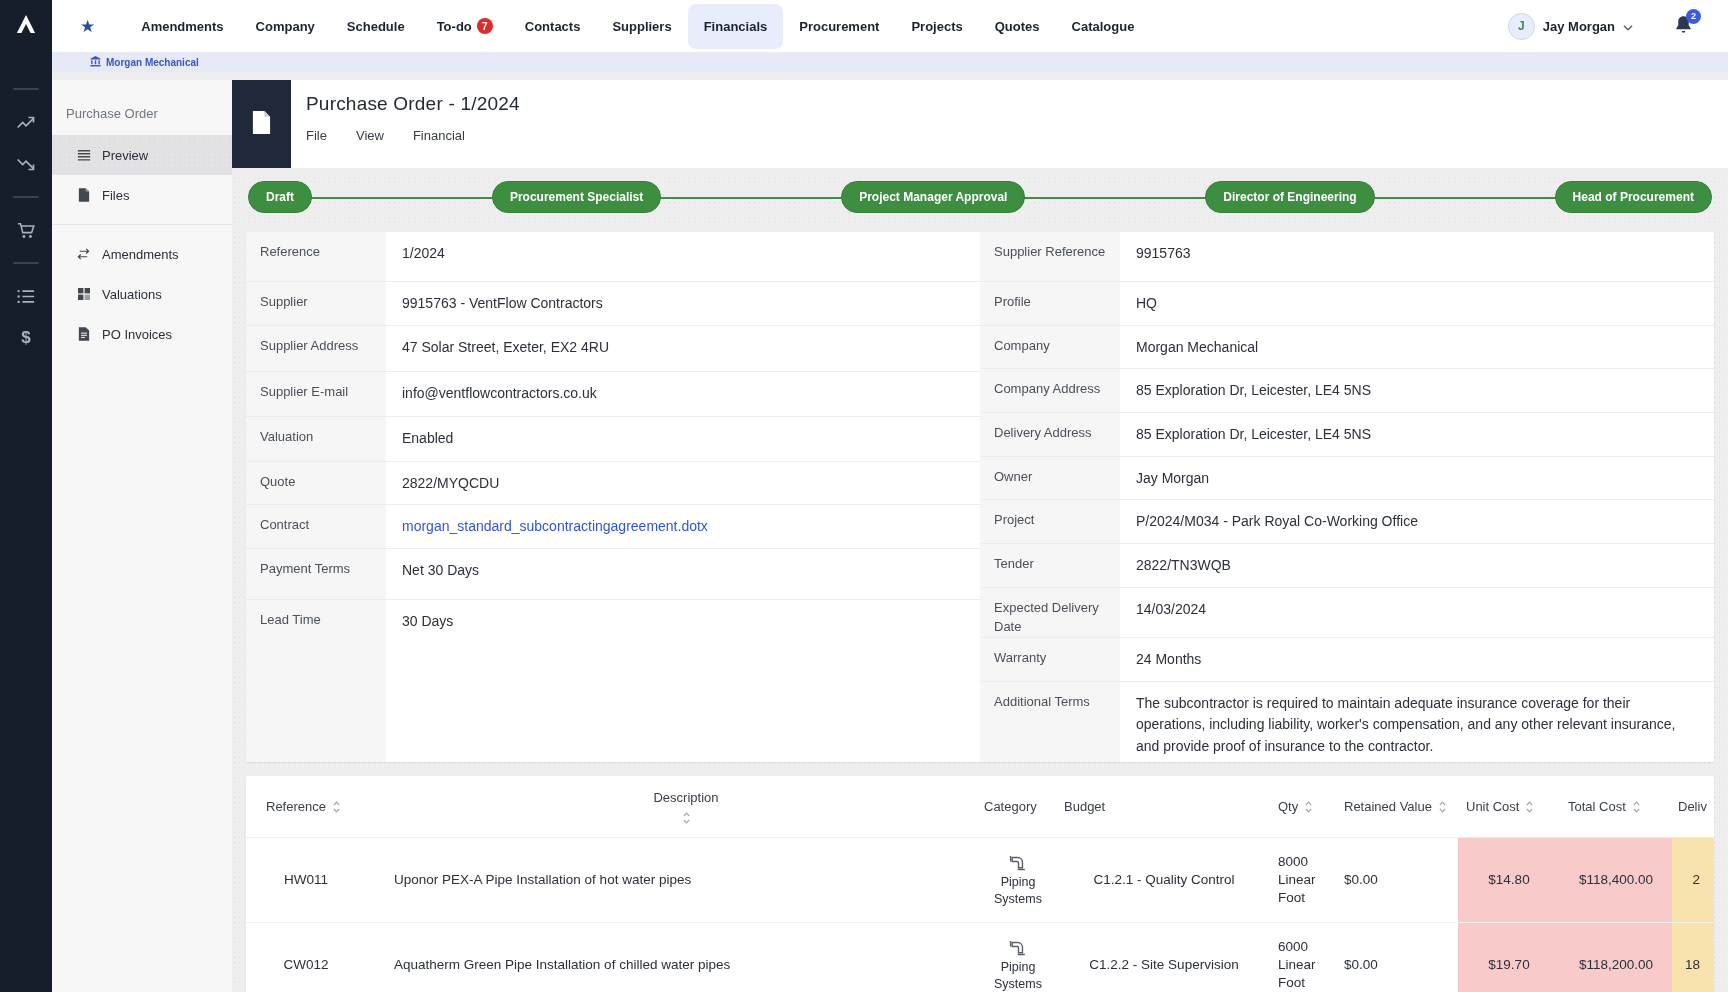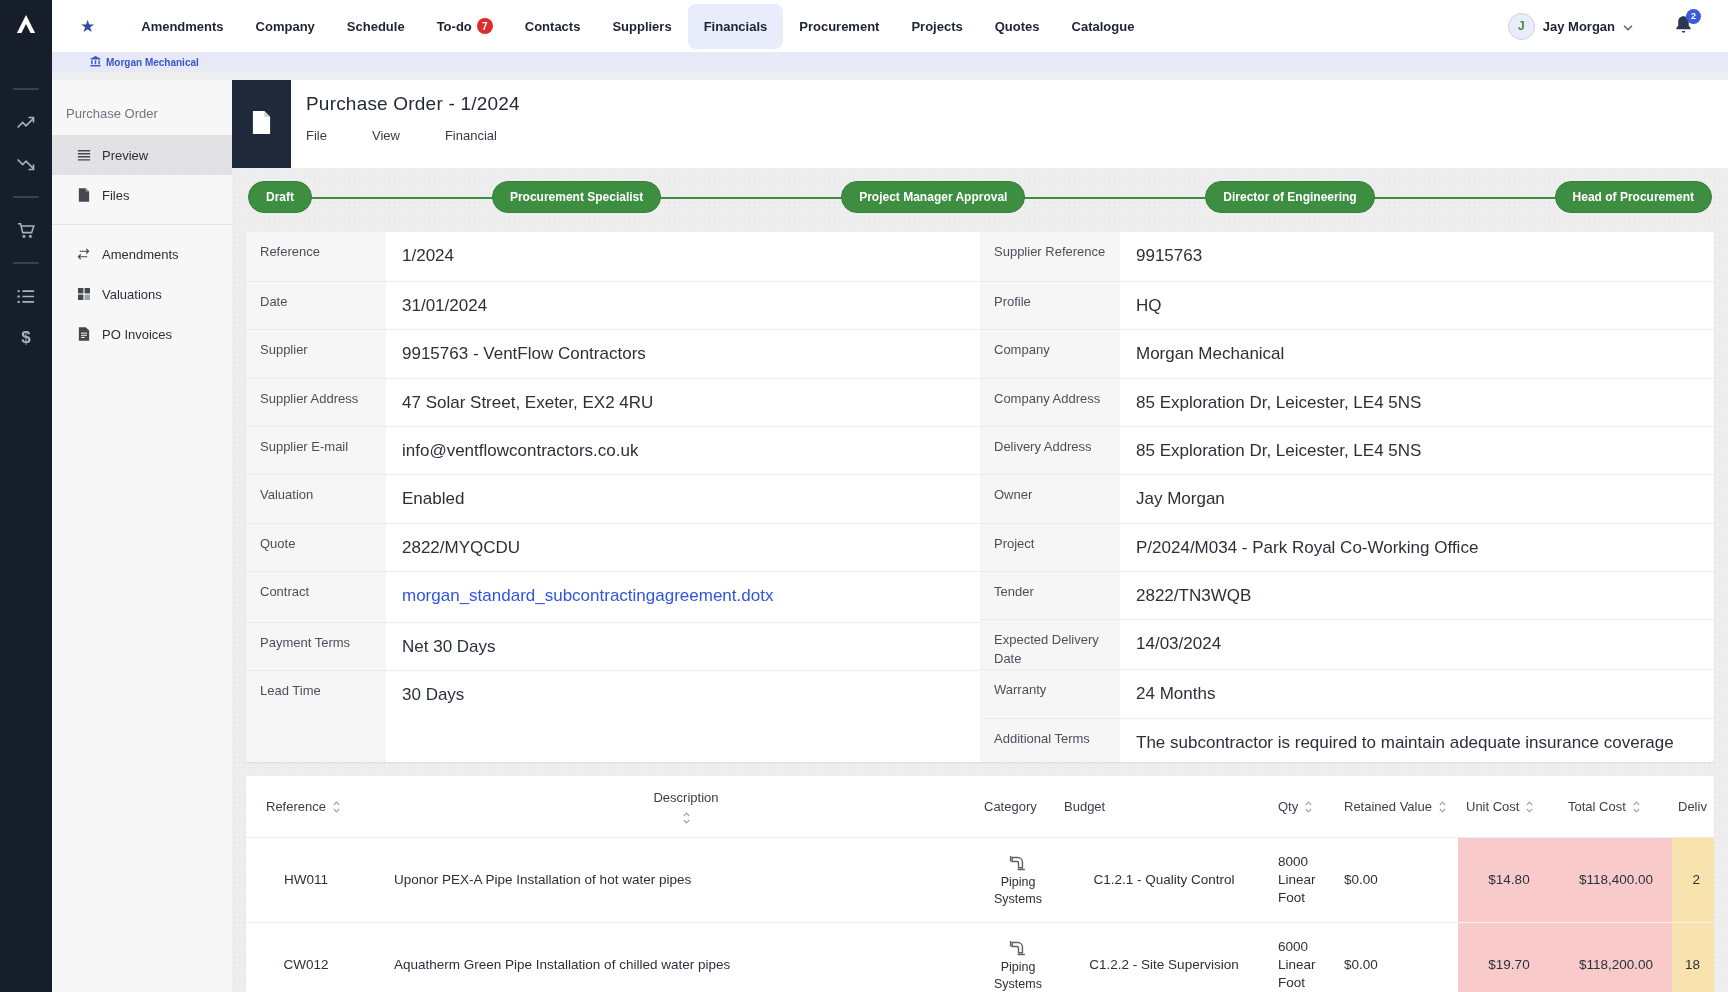--- a/index.html
+++ b/index.html
@@ -37,38 +37,38 @@
   .sb-ic { width:15px; display:flex; justify-content:center; }
   .sb-div { height:1px; background:#e5e5e7; margin:9px 0; }
 
   
   .main { flex:1; min-width:0; display:flex; flex-direction:column; background:#eeeeef;
     background-image:radial-gradient(#e2e2e4 0.8px, transparent 0.8px); background-size:5px 5px; }
   .dochead { height:88px; background:#fff; display:flex; }
   .docsq { width:59px; flex:0 0 59px; background:#20293a; display:flex; align-items:center; justify-content:center; }
   .dochead-text { padding:13px 0 0 15px; }
   .doctitle { font-size:19px; font-weight:500; color:#242a35; letter-spacing:.2px; }
-  .menubar { margin-top:13px; display:flex; gap:45px; }
+  .menubar { margin-top:13px; display:flex; gap:29px; }
   .menu-item { font-size:13px; color:#373d48; cursor:pointer; }
 
   .workflow { height:58px; position:relative; display:flex; align-items:center; padding:0 16px;text-align:right; }
   .wline { position:absolute; left:30px; right:30px; top:50%; height:2px; background:var(--c-accent_green); }
   .stages { position:relative; flex:1; display:flex; justify-content:space-between; align-items:center; }
   .stage-pill { background:var(--c-accent_green); border:1px solid #35803a; color:#fff; font-size:12px; font-weight:700; padding:8px 17px; border-radius:17px; white-space:nowrap; cursor:pointer; }
 
   .cards { padding:6px 14px 0 14px; flex:1; min-height:0; }
   .card { background:#fff; border-radius:2px; box-shadow:0 1px 2px rgba(0,0,0,.07); }
 
   
   .details { height:530px; display:flex; margin-bottom:14px; overflow:hidden; }
   .dtable { flex:1; display:flex; flex-direction:column; min-width:0; }
   .drow { display:flex; border-bottom:1px solid #ececee; align-items:stretch; }
   .drow:last-child { flex:1; border-bottom:none; }
   .dlabel { width:140px; flex:0 0 140px; background:#f6f6f7; padding:11px 12px 10px 14px; font-size:13px; color:#4a505a; line-height:1.45; }
-  .dval { flex:1; padding:11px 16px 10px 16px; font-size:17px; color:#2b303a; line-height:1.55; }
+  .dval { flex:1; padding:11px 16px 10px 16px; font-size:14px; color:#2b303a; line-height:1.55; }
   .dval.link { color:var(--c-link_blue); cursor:pointer; }
   .dtable.left .drow:nth-child(1){min-height:50px} .dtable.left .drow:nth-child(3){min-height:46px}
   .dtable.left .drow:nth-child(4){min-height:45px} .dtable.left .drow:nth-child(5){min-height:45px}
   .dtable.left .drow:nth-child(8){min-height:51px}
   .dtable.right .drow:nth-child(1){min-height:50px} .dtable.right .drow:nth-child(9){min-height:50px}
 
   
   .items { overflow:hidden; }
   .thead, .trow { display:grid; grid-template-columns:120px 612px 80px 212px 66px 122px 102px 112px 1fr; align-items:center; }
   .thead { height:62px; border-bottom:1px solid #ececee; }
@@ -282,24 +282,20 @@
             </div>
         </div>
         <div class="cards">
           <section class="card details">
             <div class="dtable left" id="dleft">
                 <div class="drow">
                   <div class="dlabel">Reference</div>
                   <div class="dval">1/2024</div>
                 </div>
                 <div class="drow">
-                  <div class="dlabel">Date</div>
-                  <div class="dval">31/01/2024</div>
-                </div>
-                <div class="drow">
                   <div class="dlabel">Supplier</div>
                   <div class="dval">9915763 - VentFlow Contractors</div>
                 </div>
                 <div class="drow">
                   <div class="dlabel">Supplier Address</div>
                   <div class="dval">47 Solar Street, Exeter, EX2 4RU</div>
                 </div>
                 <div class="drow">
                   <div class="dlabel">Supplier E-mail</div>
                   <div class="dval">info@ventflowcontractors.co.uk</div>

